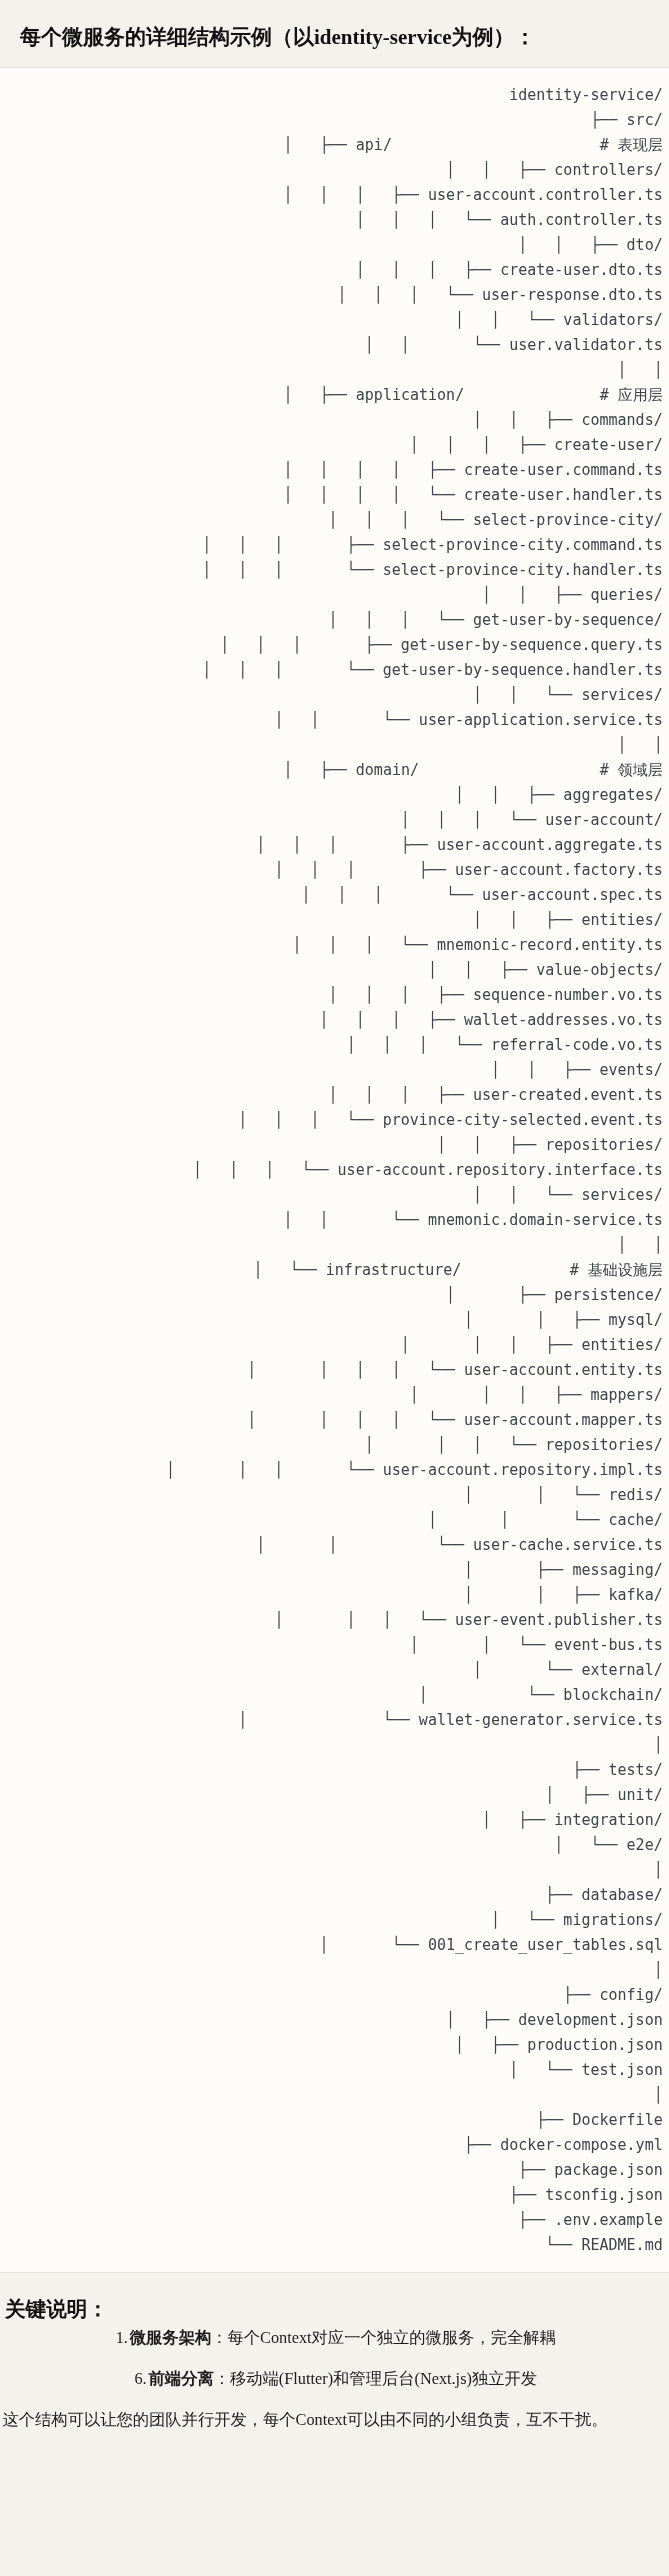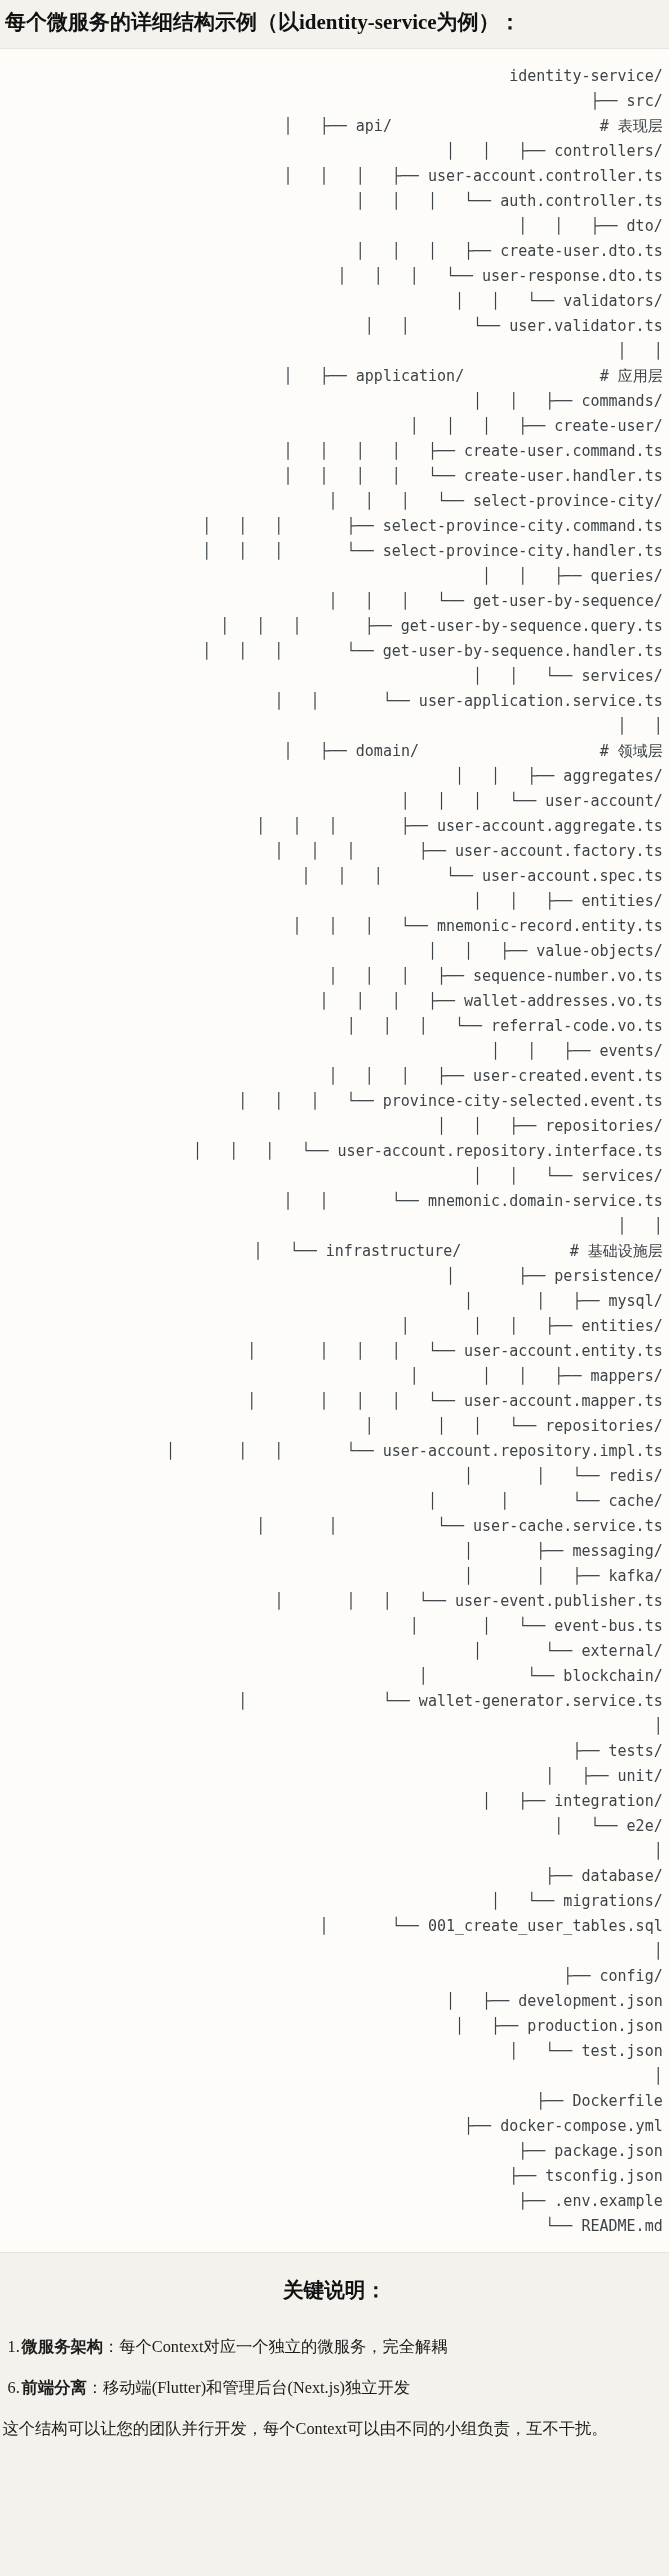--- a/index.html
+++ b/index.html
@@ -6,21 +6,21 @@
   body {
     width: 669px;
     height: 2576px;
     box-sizing: border-box;
     background: #f4f2ed;
     color: #1c1c1c;
     font-family: "Liberation Serif", serif;
     overflow: hidden;
   }
   h1.page-title {
-    margin: 0;
+    margin: 15px;
     padding: 8.1px 6.3px 0 5px;
     font-size: 21px;
     line-height: 29px;
     font-weight: bold;
     color: #111111;
   }
   .codeblock {
     margin-top: 10.6px;
     background: #fdfcf9;
     border-top: 0.6px solid #e7e4dd;
@@ -35,26 +35,26 @@
     color: #3e4348;
     white-space: pre;
     text-align: right;
   }
   h2.notes-heading {
     margin: 22.5px 5px 0;
     font-size: 20.6px;
     line-height: 29px;
     font-weight: bold;
     color: #111111;
-    text-align: center;
   }
   ol.notes-list {
     list-style: none;
-    margin: 31px 0 0;
+    margin: 3px 0 0;
     padding: 0 5px 0 7.5px;
+    text-align: center;
   }
   ol.notes-list li {
     font-size: 16.3px;
     line-height: 22px;
     margin: 0 0 19px;
     color: #1c1c1c;
   }
   ol.notes-list li .num { margin-right: 1.9px; }
   ol.notes-list li .term { font-weight: bold; }
   p.closing-paragraph {

